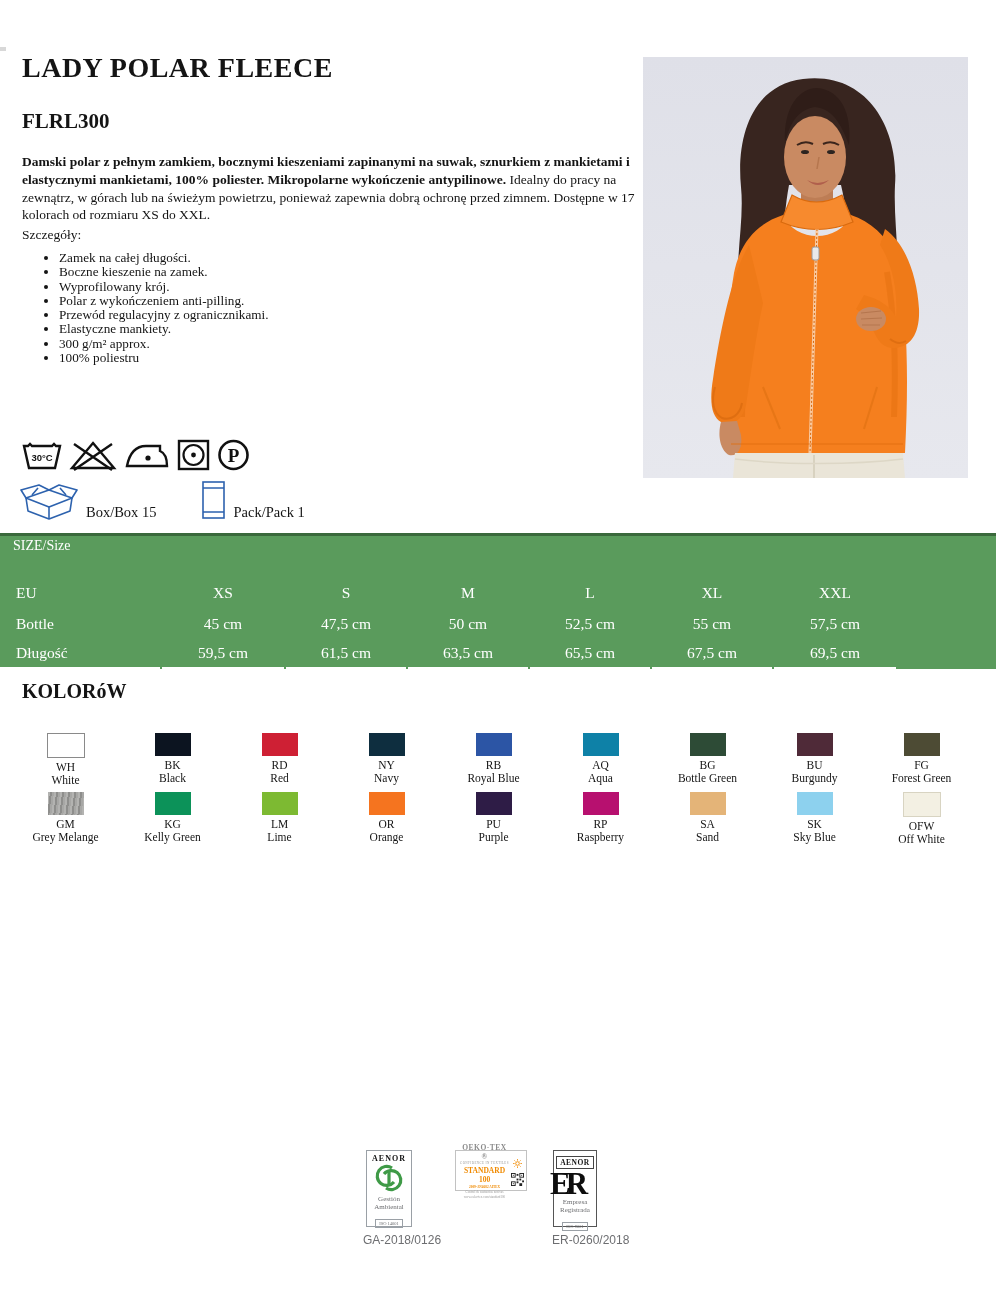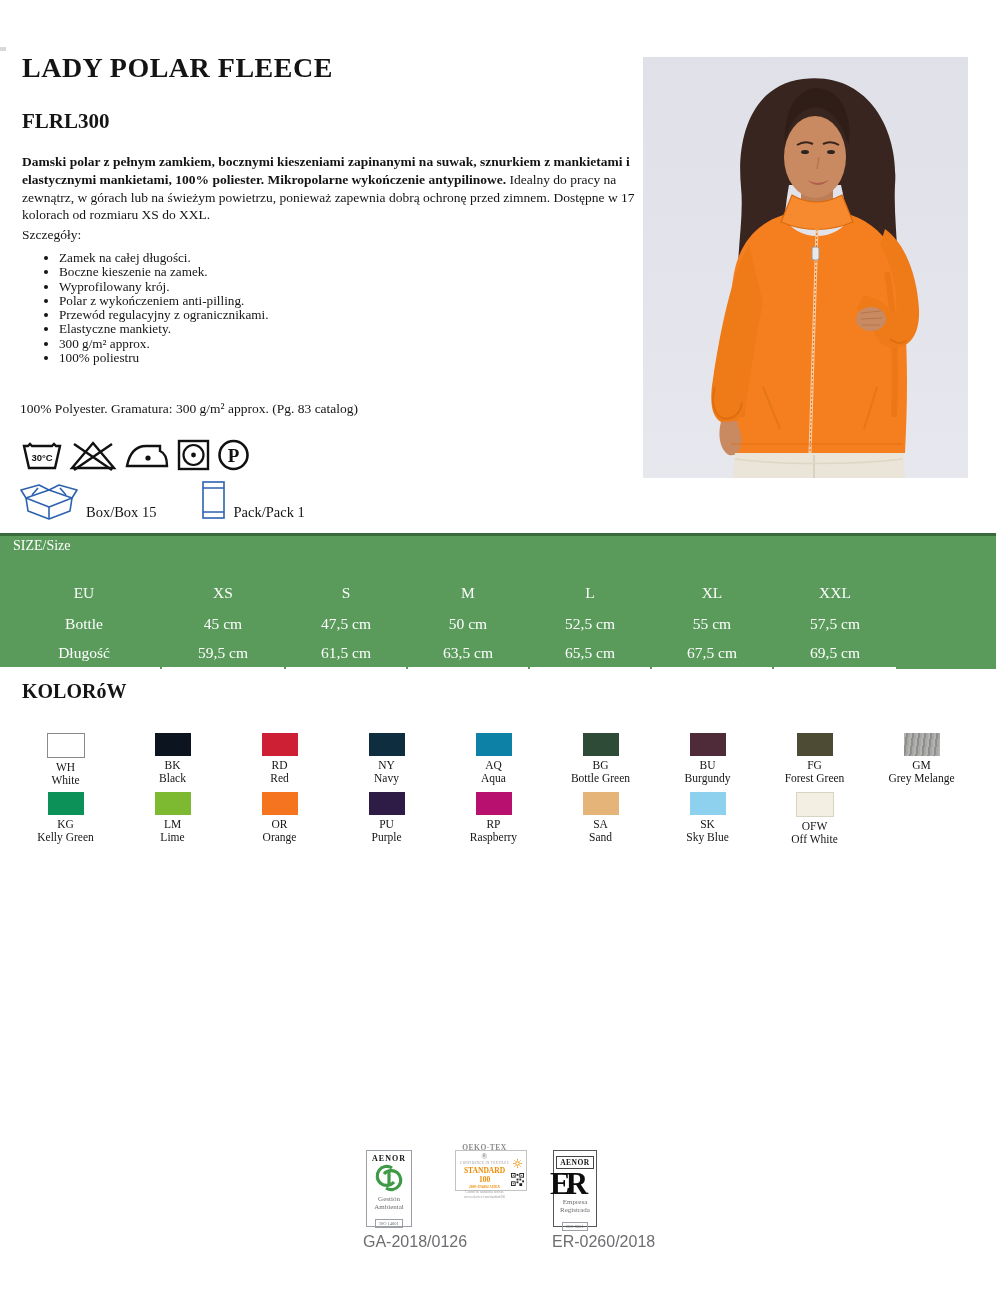--- a/index.html
+++ b/index.html
@@ -24,21 +24,21 @@
   .pack-row .lbl{font-size:14.5px;padding-bottom:3px;}
 
   
   .size-table{left:0;top:533px;width:1000px;height:136px;background:#5a9b5c;
               border-top:3px solid #3a693c;box-sizing:border-box;color:#fff;}
   .size-header{position:absolute;left:13px;top:2px;font-size:14px;font-weight:normal;}
   .size-grid{position:absolute;left:0;top:41px;display:grid;
              grid-template-columns:160px 122px 120px 120px 120px 120px 122px;
              column-gap:2px;}
   .size-cell{height:31px;line-height:31px;font-size:15.5px;text-align:center;}
-  .size-cell.first{text-align:center;padding-left:8px;box-sizing:border-box;}
+  .size-cell.first{text-align:left;padding-left:16px;box-sizing:border-box;}
   .size-cell.last{border-bottom:3px solid #ffffff;box-sizing:content-box;height:28px;line-height:28px;}
 
   
   .colors-heading{left:22px;top:680px;font-size:20px;font-weight:bold;}
   .color-grid{left:12px;top:733px;display:grid;grid-template-columns:repeat(9,107px);
               row-gap:6px;justify-items:center;text-align:center;}
   .color-cell{width:107px;}
   .swatch{width:36px;height:23px;margin:0 auto 3px auto;}
   .swatch.melange{background:repeating-linear-gradient(97deg,#b3b3b1 0 2px,#8e8e8c 2px 4px,#a7a7a5 4px 6px);}
   .ccode{font-size:11.5px;line-height:12px;}
@@ -58,21 +58,21 @@
                letter-spacing:.5px;padding:1px 3px;margin-top:3px;}
   .er-symbol{font-size:31px;font-weight:bold;letter-spacing:-5px;line-height:28px;
              margin:1px 16px 1px -4px;color:#0d0d0d;}
   .oeko-left{flex:1;display:flex;flex-direction:column;justify-content:center;}
   .ot-brand{font-size:7.5px;font-weight:bold;color:#8a8a8a;letter-spacing:.5px;}
   .ot-tag{font-size:3.2px;color:#9a9a9a;letter-spacing:.4px;}
   .ot-std{font-size:7.5px;font-weight:bold;color:#f08a00;margin-top:1px;}
   .ot-cert{font-size:3.4px;color:#f08a00;font-weight:bold;margin-top:1px;}
   .ot-note{font-size:3.2px;color:#9a9a9a;line-height:4px;margin-top:1px;}
   .oeko-right{width:14px;display:flex;flex-direction:column;align-items:center;justify-content:space-between;padding:1px 0;}
-  .cert-code{font-family:"Liberation Sans",sans-serif;font-size:16px;color:#6d6e71;}
+  .cert-code{font-family:"Liberation Sans",sans-serif;font-size:12px;color:#6d6e71;}
   .code-ga{left:363px;top:1233px;}
   .code-er{left:552px;top:1233px;}
 
   
   .photo{left:643px;top:57px;width:325px;height:421px;}
   .artifact{left:0;top:47px;width:6px;height:4px;background:#d8d8d8;}
 </style>
 </head>
 <body>
 
@@ -90,21 +90,20 @@
       <li>Zamek na całej długości.</li>
       <li>Boczne kieszenie na zamek.</li>
       <li>Wyprofilowany krój.</li>
       <li>Polar z wykończeniem anti-pilling.</li>
       <li>Przewód regulacyjny z ogranicznikami.</li>
       <li>Elastyczne mankiety.</li>
       <li>300 g/m² approx.</li>
       <li>100% poliestru</li>
     </ul>
 
-  <div class="abs composition">100% Polyester. Gramatura: 300 g/m² approx. (Pg. 83 catalog)</div>
 
   <div class="abs care-row">
     <span>
       <svg width="40" height="32" viewBox="0 0 40 32">
         <path d="M2,7 L6,7 L8,5 L10,7 L30,7 L32,5 L34,7 L38,7 L33,29 L7,29 Z" fill="none" stroke="#111" stroke-width="2.4"></path>
         <text x="20" y="22" font-size="9.5" font-weight="bold" font-family="Liberation Sans, sans-serif" text-anchor="middle" fill="#111">30°C</text>
       </svg>
     </span>
     <span>
       <svg width="48" height="32" viewBox="0 0 48 32">
@@ -199,20 +198,25 @@
       </div>
       <div class="color-cell">
         <div class="swatch" style="background: rgb(206, 32, 52);"></div>
         <div class="ccode">RD</div>
         <div class="cname">Red</div>
       </div>
       <div class="color-cell">
         <div class="swatch" style="background: rgb(14, 46, 63);"></div>
         <div class="ccode">NY</div>
         <div class="cname">Navy</div>
+      </div>
+      <div class="color-cell">
+        <div class="swatch" style="background: rgb(44, 85, 165);"></div>
+        <div class="ccode">RB</div>
+        <div class="cname">Royal Blue</div>
       </div>
       <div class="color-cell">
         <div class="swatch" style="background: rgb(14, 129, 167);"></div>
         <div class="ccode">AQ</div>
         <div class="cname">Aqua</div>
       </div>
       <div class="color-cell">
         <div class="swatch" style="background: rgb(45, 75, 54);"></div>
         <div class="ccode">BG</div>
         <div class="cname">Bottle Green</div>

